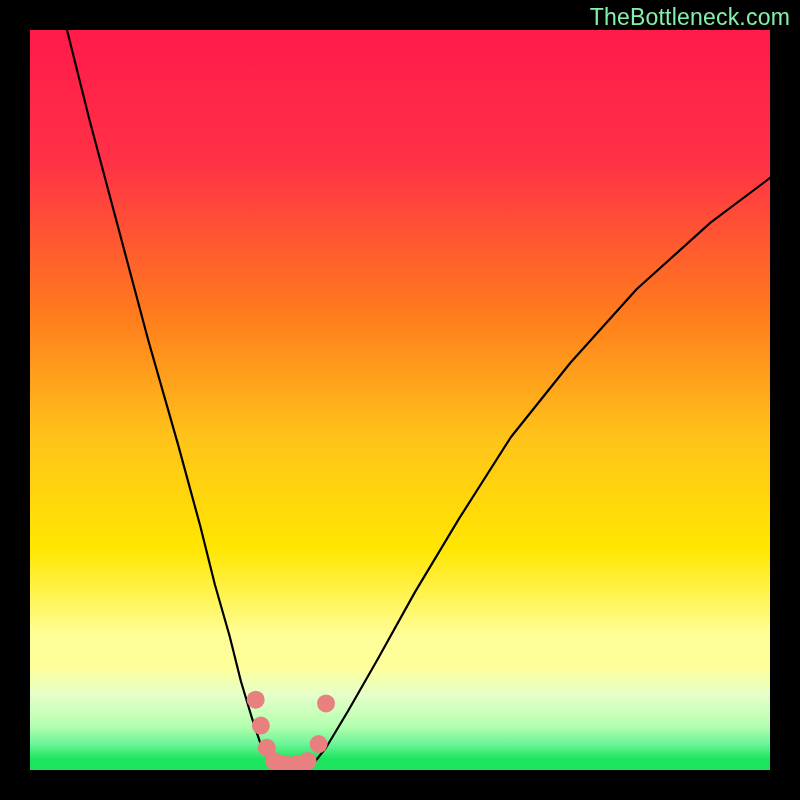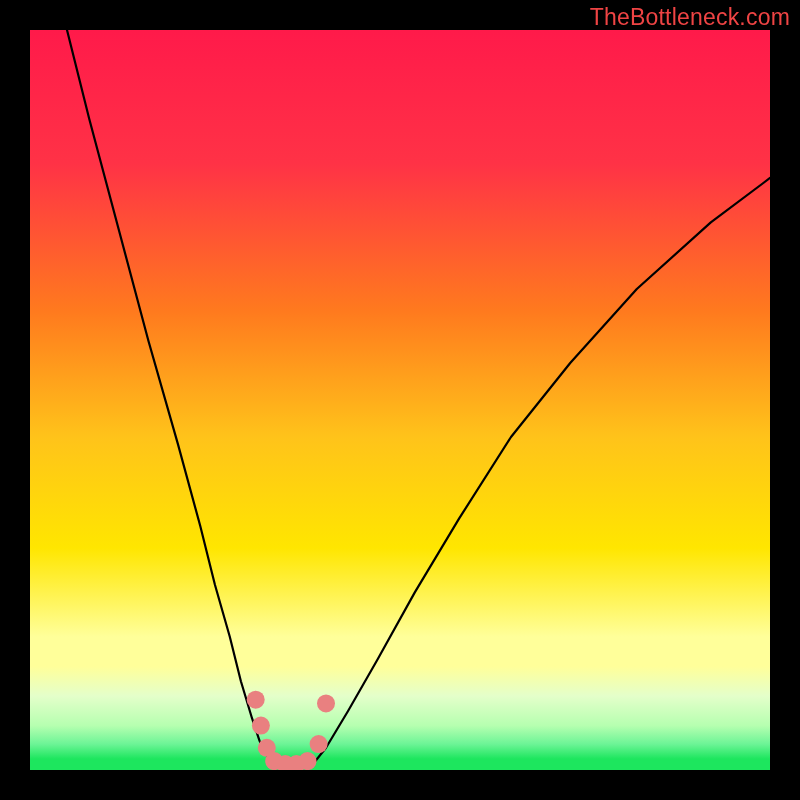--- a/index.html
+++ b/index.html
@@ -21,21 +21,21 @@
     left: 30px;
     top: 30px;
     width: 740px;
     height: 740px;
     overflow: hidden;
   }
   .watermark {
     position: absolute;
     top: 4px;
     right: 10px;
-    color: #ef4444;
+    color: #86efac;
     font-size: 23px;
     font-weight: 500;
     letter-spacing: 0.2px;
     user-select: none;
   }
   svg {
     display: block;
   }
 </style>
 </head>

